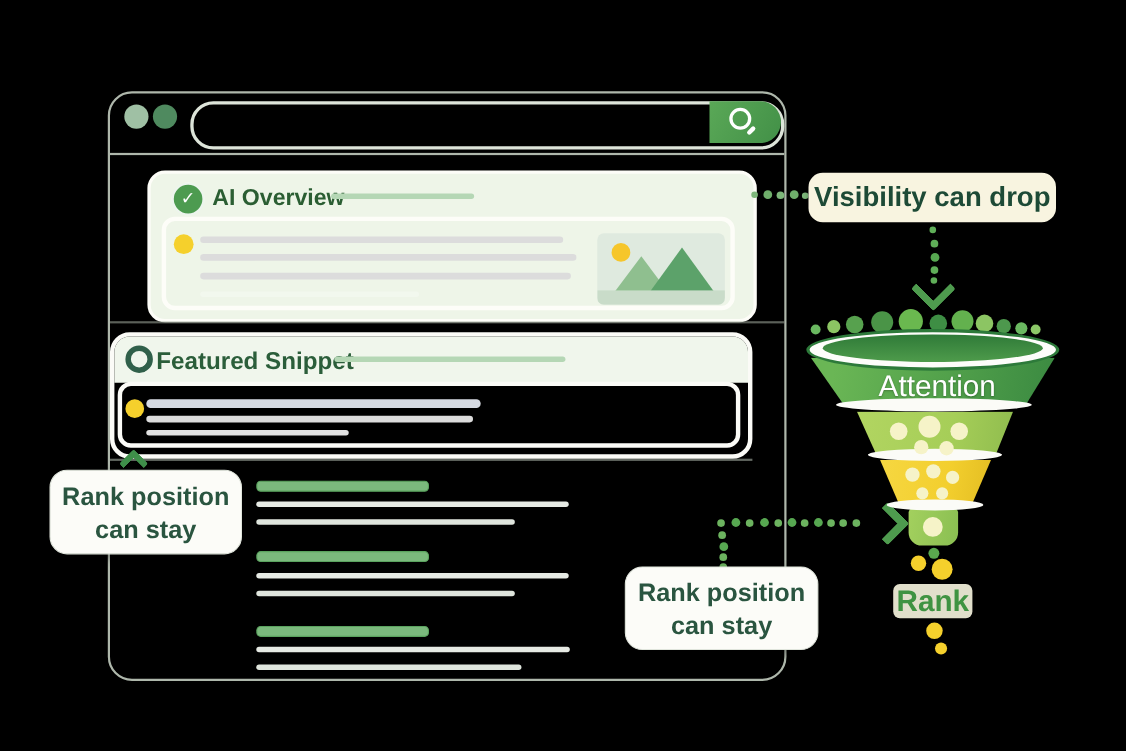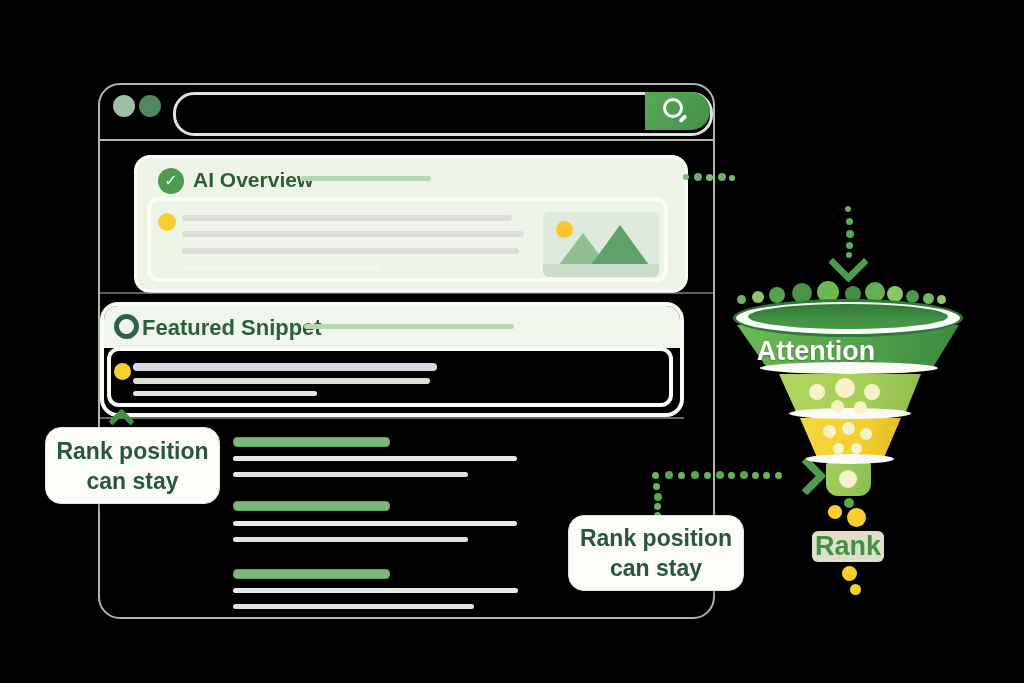--- a/index.html
+++ b/index.html
@@ -108,20 +108,24 @@
     <div class="bar" style="left:0;top:174px;width:241px;height:5px;background:#dfe5dd;"></div>
   </div>
 
   <div class="abs" style="left:683px;top:172px;width:52px;height:10px;">
     <span class="dot" style="left:0;top:2px;width:6px;height:6px;background:#7db77a;"></span>
     <span class="dot" style="left:11px;top:1px;width:8px;height:8px;background:#6fae6b;"></span>
     <span class="dot" style="left:23px;top:2px;width:7px;height:7px;background:#7db77a;"></span>
     <span class="dot" style="left:35px;top:1px;width:8px;height:8px;background:#6fae6b;"></span>
     <span class="dot" style="left:46px;top:3px;width:6px;height:6px;background:#7db77a;"></span>
   </div>
+  <div class="note" style="left:735px;top:157px;width:225px;height:45px;background:#f8f4e0;border-radius:13px;
+       color:#1d4a36;font-size:25px;box-shadow:0 2px 5px rgba(0,0,0,.25);">
+    <span>Visibility can drop</span>
+  </div>
 
   <div class="abs" style="left:840px;top:206px;width:20px;height:70px;">
     <span class="dot" style="left:5px;top:0;width:6px;height:6px;background:#5fae58;"></span>
     <span class="dot" style="left:6px;top:12px;width:7px;height:7px;background:#5fae58;"></span>
     <span class="dot" style="left:6px;top:24px;width:8px;height:8px;background:#57a751;"></span>
     <span class="dot" style="left:6px;top:36px;width:7px;height:7px;background:#5fae58;"></span>
     <span class="dot" style="left:6px;top:46px;width:6px;height:6px;background:#5fae58;"></span>
   </div>
   <span class="chev chev-down" style="left:834px;top:248px;width:22px;height:22px;"></span>
 
@@ -152,22 +156,22 @@
        background:linear-gradient(100deg,#a3d05e,#8abf52);"></div>
 
   <div class="gap" style="left:760px;top:362px;width:178px;height:12px;z-index:2;"></div>
   <div class="gap" style="left:789px;top:408px;width:122px;height:11px;z-index:2;"></div>
   <div class="gap" style="left:806px;top:454px;width:88px;height:10px;z-index:2;"></div>
 
   <div class="abs" style="left:733px;top:299px;width:230px;height:38px;border-radius:50%;z-index:3;
        background:#fdfdfa;border:3px solid #2d7a3a;box-sizing:border-box;"></div>
   <div class="abs" style="left:748px;top:304px;width:200px;height:25px;border-radius:50%;z-index:4;
        background:linear-gradient(to bottom,#2f7a38,#4e9b4b);"></div>
-  <div class="abs" style="left:736px;top:336px;width:160px;text-align:center;z-index:5;color:#fff;
-       font-size:27px;font-weight:bold;text-shadow:0 1px 2px rgba(0,0,0,.3);">Attention</div>
+  <div class="abs" style="left:772px;top:336px;width:160px;text-align:center;z-index:5;color:#fff;
+       font-size:27px;font-weight:normal;text-shadow:0 1px 2px rgba(0,0,0,.3);">Attention</div>
 
   <span class="dot cream" style="left:809px;top:384px;width:16px;height:16px;z-index:6;"></span>
   <span class="dot cream" style="left:835px;top:378px;width:20px;height:20px;z-index:6;"></span>
   <span class="dot cream" style="left:864px;top:384px;width:16px;height:16px;z-index:6;"></span>
   <span class="dot cream" style="left:831px;top:400px;width:13px;height:13px;z-index:6;"></span>
   <span class="dot cream" style="left:854px;top:401px;width:13px;height:13px;z-index:6;"></span>
 
   <span class="dot cream" style="left:823px;top:425px;width:13px;height:13px;z-index:6;"></span>
   <span class="dot cream" style="left:842px;top:422px;width:13px;height:13px;z-index:6;"></span>
   <span class="dot cream" style="left:860px;top:428px;width:12px;height:12px;z-index:6;"></span>

